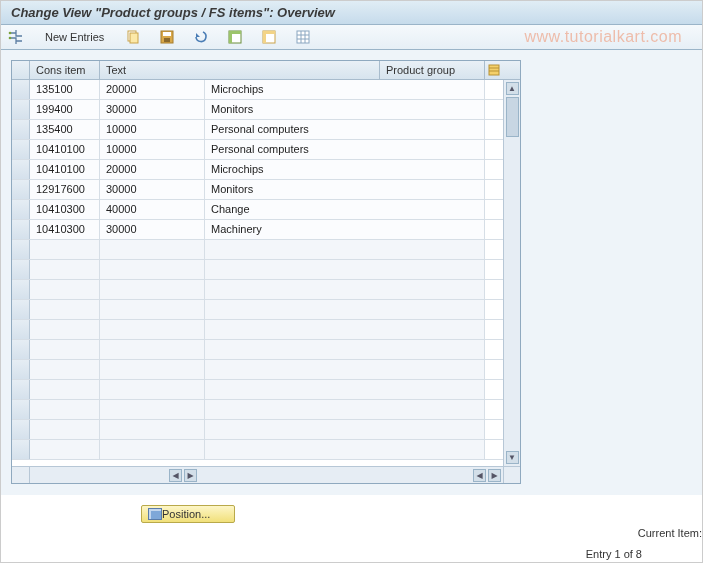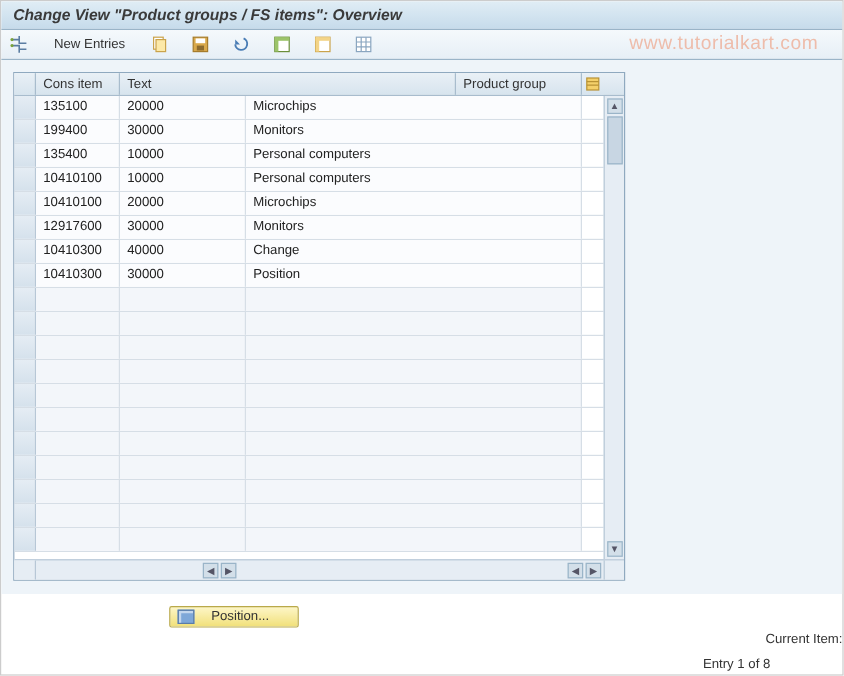--- a/index.html
+++ b/index.html
@@ -161,21 +161,21 @@
     width:13px; height:13px; background:#d3dfe9; border:1px solid #9ab4c8;
     font-size:8px; display:flex; align-items:center; justify-content:center;
     cursor:pointer; color:#556;
   }
   .hscroll-row .corner { width:17px; height:100%; border-left:1px solid #b7c7d6; }
   .footer {
     padding: 10px 0 0 140px;
     position: relative;
   }
   .position-btn {
-    display:inline-flex; align-items:center; gap:14px;
+    display:inline-flex; align-items:center; gap:0;
     background: linear-gradient(#fdf6c7,#f1e07a);
     border:1px solid #b9a94a;
     padding: 2px 24px 2px 6px;
     font-size:11px; color:#333;
     cursor:pointer;
     border-radius:2px;
   }
   .position-btn .pic {
     width:14px; height:12px; background:#7ea7d8; border:1px solid #5a7ca8;
     box-shadow: inset 2px 2px 0 #fff8;
@@ -306,21 +306,21 @@
           <div class="grid-row">
             <div class="sel-cell"></div>
             <div class="cell col-cons">10410300</div>
             <div class="cell col-prod">40000</div>
             <div class="cell col-text">Change</div>
           </div>
           <div class="grid-row">
             <div class="sel-cell"></div>
             <div class="cell col-cons">10410300</div>
             <div class="cell col-prod">30000</div>
-            <div class="cell col-text">Position</div>
+            <div class="cell col-text">Machinery</div>
           </div>
           <div class="grid-row empty">
             <div class="sel-cell"></div>
             <div class="cell col-cons"></div>
             <div class="cell col-prod"></div>
             <div class="cell col-text"></div>
           </div>
           <div class="grid-row empty">
             <div class="sel-cell"></div>
             <div class="cell col-cons"></div>

